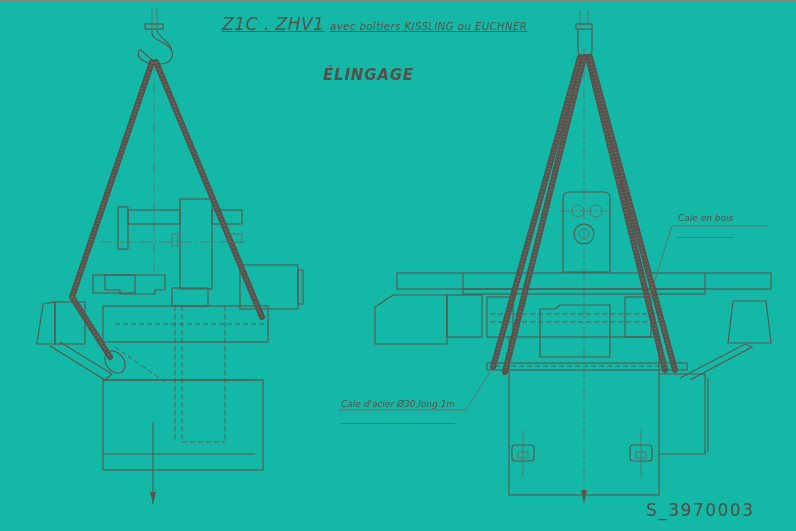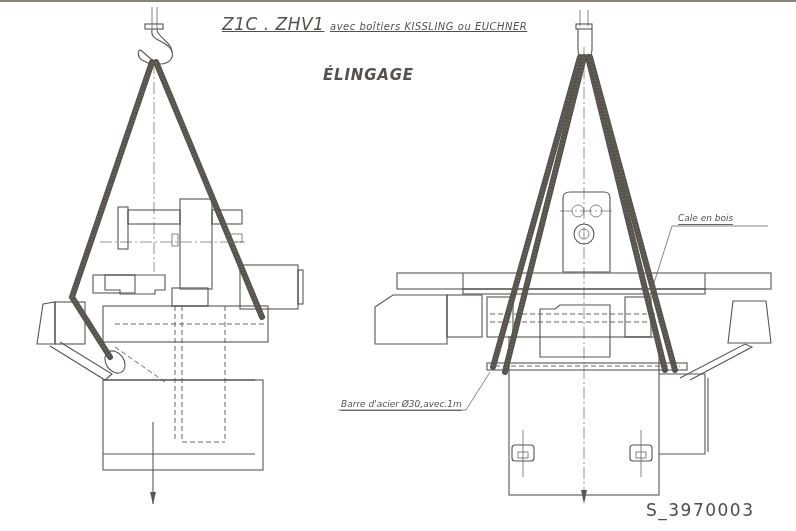--- a/index.html
+++ b/index.html
@@ -1,18 +1,18 @@
 <!DOCTYPE html>
 <html><head>
 <meta charset="utf-8">
 <style>
   html, body { margin: 0; padding: 0; background: #f7f1e3; }
   .sheet {
     position: relative; width: 796px; height: 531px; overflow: hidden;
-    background: #ffffff;
+    background: #14b8a6;
     border-top: 2px solid #8a8478;
     box-sizing: border-box;
   }
   svg { position: absolute; left: 0; top: 0; }
   .ln { stroke: #5a564f; stroke-width: 1.1; fill: none; }
   .ln-thin { stroke: #6a665f; stroke-width: 0.8; fill: none; }
   .ln-dash { stroke: #5a564f; stroke-width: 0.9; fill: none; stroke-dasharray: 5 3; }
   .ln-axis { stroke: #6a665f; stroke-width: 0.7; fill: none; stroke-dasharray: 12 3 2 3; }
   .rope { stroke: #56524c; stroke-width: 6; fill: none; stroke-linecap: round; }
   .rope-hatch { stroke: #6a665f; stroke-width: 3.4; fill: none; stroke-dasharray: 1.2 2.2; }
@@ -20,21 +20,21 @@
     position: absolute; color: #55514a; font-family: "DejaVu Sans", sans-serif;
     white-space: nowrap; font-style: italic;
   }
   .title1 { left: 222px; top: 12px; font-size: 16px; letter-spacing: 0.5px; }
   .title1 .big { font-size: 17px; text-decoration: underline; }
   .title1 .small { font-size: 10px; text-decoration: underline; }
   .title2 { left: 323px; top: 32px; font-size: 15px; font-weight: bold; letter-spacing: 0.8px; margin-top: 32px; }
   .label-cale { left: 678px; top: 211px; font-size: 9px; }
   .label-barre { left: 341px; top: 397px; font-size: 9px; }
   .docnum { left: 646px; top: 498px; font-size: 17px; font-style: normal; letter-spacing: 1.5px; color: #4f4b45; text-align: right; }
-  .u { border-bottom: 1px solid #6a665f; padding-bottom: 1px; }
+  .u { border-bottom: 1px solid #6a665f; padding-bottom: 14px; }
 </style>
 </head>
 <body>
 
 <div class="sheet">
 
   <svg width="796" height="531" viewBox="0 0 796 531">
 
     <g>
 
@@ -156,15 +156,15 @@
       <line class="ln-thin" x1="466" y1="408" x2="490" y2="370"></line>
     </g>
   </svg>
 
   <div class="txt title1">
     <span class="big">Z1C . ZHV1</span>
     <span class="small">avec boîtiers KISSLING ou EUCHNER</span>
   </div>
   <div class="txt title2">ÉLINGAGE</div>
   <div class="txt label-cale"><span class="u">Cale en bois</span></div>
-  <div class="txt label-barre"><span class="u">Barre d'acier Ø30,avec.1m</span></div>
+  <div class="txt label-barre"><span class="u">Cale d'acier Ø30,long.1m</span></div>
   <div class="txt docnum">S_3970003</div>
 </div>
 
 </body></html>

